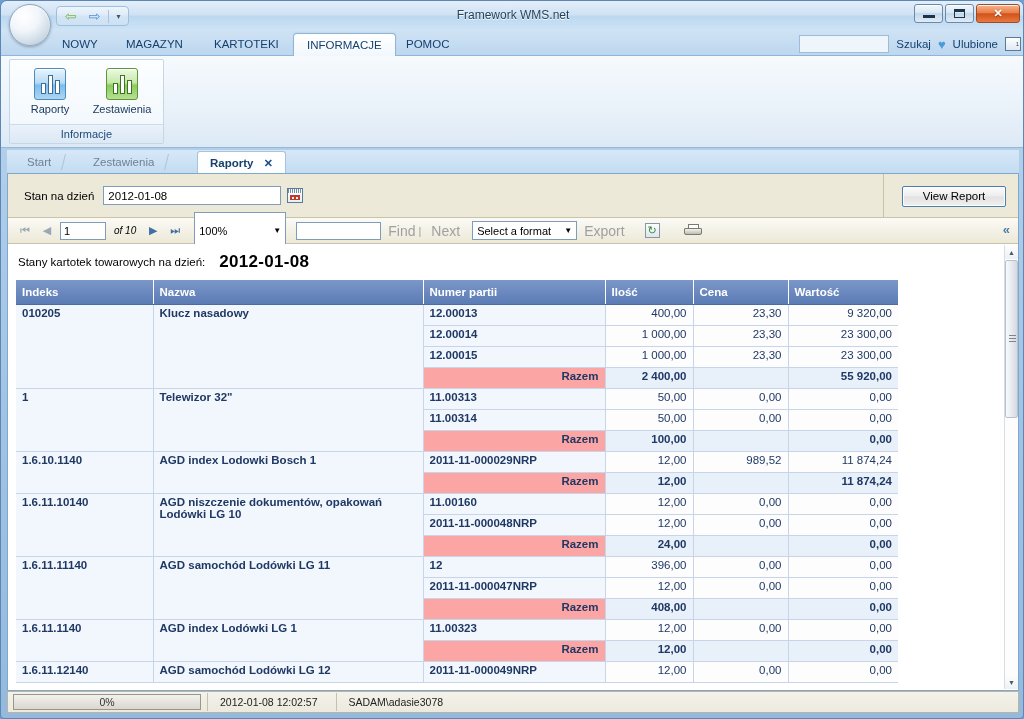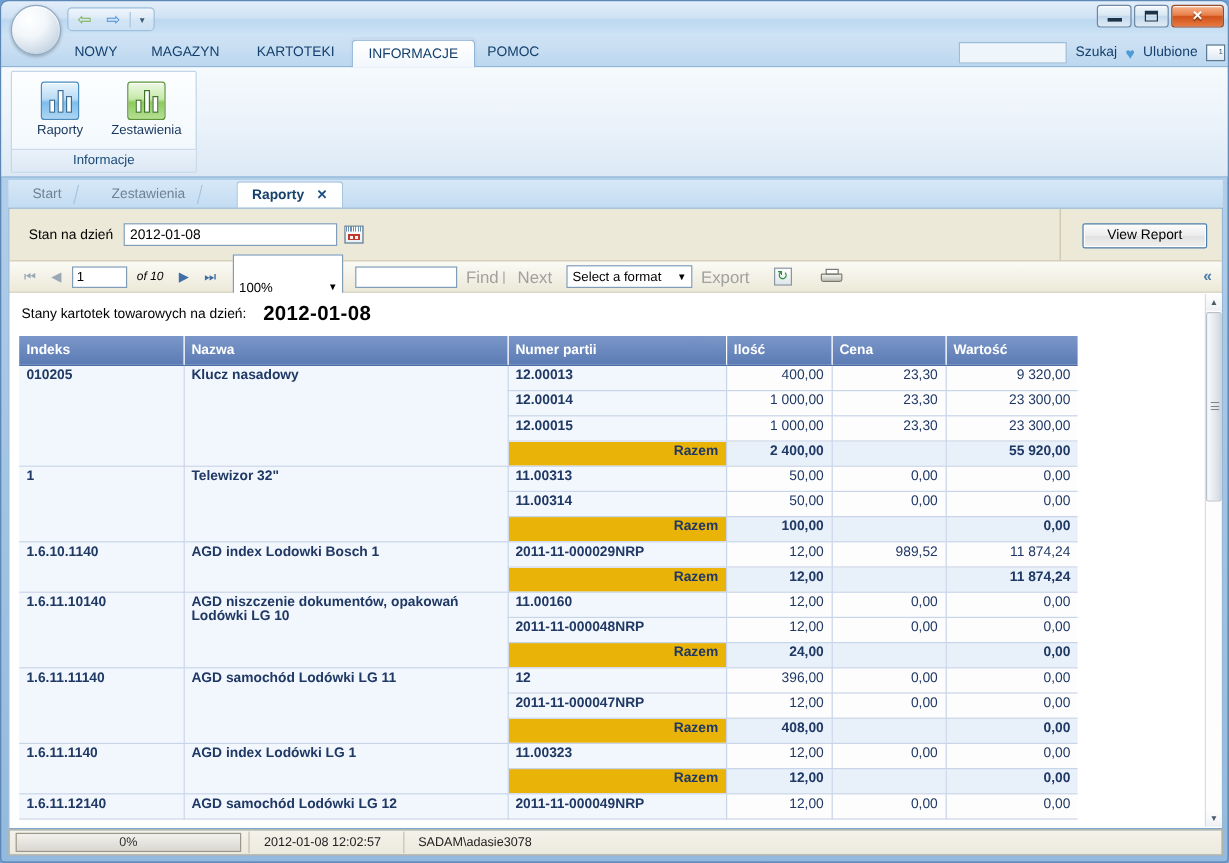--- a/index.html
+++ b/index.html
@@ -225,21 +225,21 @@
   .nav-arrow.dim { color: #9aa8b6; }
   #page-input {
     width: 46px; height: 18px; border: 1px solid #7f9db9; background: #fff;
     font-size: 11px; padding: 0 3px; color: #000; line-height: 17px; margin-left: 2px;
   }
   #page-of { font-size: 10px; color: #000; margin: 0 6px 0 8px; font-style: italic; }
   #zoom-select {
     margin-left: 8px; width: 92px; height: 19px;
     border: 1px solid #7f9db9; background: #fff;
     font-size: 11px; color: #000; padding: 18px 4px; line-height: 18px;
-    display: flex; align-items: flex-start; justify-content: space-between;
+    display: flex; align-items: center; justify-content: space-between;
   }
   #zoom-select .caret, .sel-caret { font-size: 8px; color: #000; }
   #find-input {
     margin-left: 10px; width: 85px; height: 18px;
     border: 1px solid #7f9db9; background: #fff;
   }
   .tb-link { font-size: 14px; color: #a0a0a0; margin-left: 7px; }
   .tb-sep { font-size: 11px; color: #a0a0a0; margin: 0 3px; }
   #format-select {
     margin-left: 12px; width: 105px; height: 19px;
@@ -296,21 +296,21 @@
     height: 21px; padding: 2px 6px; color: #1f3864;
     border-right: 1px solid #c8d4e8; border-bottom: 1px solid #c8d4e8;
     vertical-align: top; overflow: hidden;
   }
   table#grid td:last-child { border-right: none; }
   td.idx   { font-weight: bold; background: #f2f7fd; }
   td.name  { font-weight: bold; background: #f2f7fd; }
   td.lot   { font-weight: bold; background: #f2f7fd; }
   td.num   { text-align: right; color: #333; background: #fdfdfe; font-weight: normal; }
   tr.total td { background: #e8f0fa; font-weight: bold; color: #1f3864; }
-  tr.total td.lot { text-align: right; background: #eab308; }
+  tr.total td.lot { text-align: right; background: #fca5a5; }
   tr.total td.num { color: #1f3864; font-weight: bold; background: #e8f0fa; }
 
   
   #vscroll {
     position: absolute; right: 1px; top: 71px; width: 13px; bottom: 1px;
     background: #fdfdfd; border-left: 1px solid #d7dde4;
   }
   .sb-arrow {
     width: 13px; height: 14px; display: flex; align-items: center; justify-content: center;
     font-size: 7px; color: #4a5a68;
@@ -352,20 +352,21 @@
   <div id="titlebar">
     <div id="orb"></div>
 
     <div id="qat">
       <div class="qat-btn" style="color:#7cb342">⇦</div>
       <div class="qat-btn" style="color:#4a90d9">⇨</div>
       <div class="qat-sep"></div>
       <div class="qat-drop">▾</div>
     </div>
 
+    <div id="title-text">Framework WMS.net</div>
 
     <div id="winbtns">
       <div class="wb">
           <div class="wb-min"></div>
         </div>
       <div class="wb">
           <div class="wb-max"></div>
         </div>
       <div class="wb close">
           <span>✕</span>

